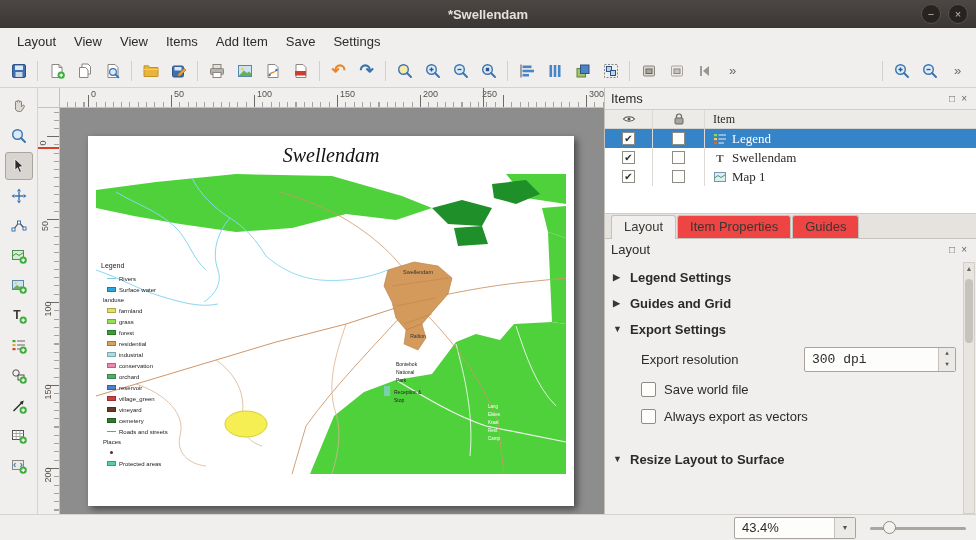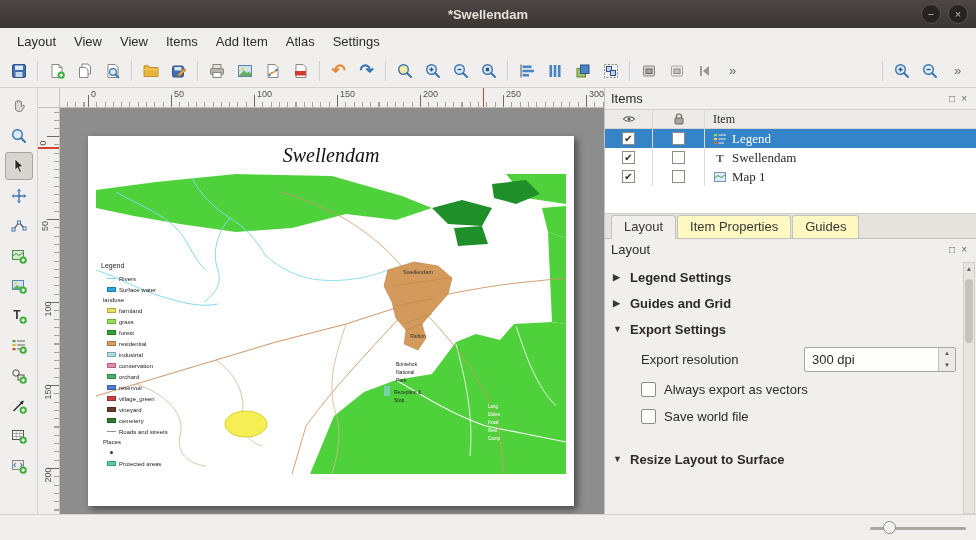--- a/index.html
+++ b/index.html
@@ -91,33 +91,33 @@
   .ip-row{display:flex;height:19px;font-size:13px;background:#fff;align-items:stretch;}
   .ip-row.selected{background:#3584c8;color:#fff;}
   .cb{width:13px;height:13px;border:1px solid #8f8b85;background:#fdfdfc;display:flex;align-items:center;justify-content:center;
     font-size:10px;color:#2d2a28;line-height:1;}
   .typeicon{margin-right:5px;display:flex;align-items:center;}
 
   
   .tabbar{height:25px;flex:0 0 25px;display:flex;align-items:flex-end;padding-left:6px;gap:1px;
     border-bottom:1px solid #c5c1bc;background:#e6e3df;}
   .tab{font-size:13px;padding:3px 12px 4px;border:1px solid #c5c1bc;border-bottom:none;
-    background:#fef9c3;border-radius:3px 3px 0 0;color:#3a3632;}
+    background:#ef4444;border-radius:3px 3px 0 0;color:#3a3632;}
   .tab.active{background:#f0efed;position:relative;top:1px;padding-bottom:5px;}
 
   
   .layout-panel{flex:1;display:flex;flex-direction:column;min-height:0;}
   .lp-content{flex:1;position:relative;overflow:hidden;padding:4px 20px 0 8px;}
   .section{display:flex;align-items:center;height:26px;font-size:13px;font-weight:bold;gap:7px;}
   .tri{font-size:9px;color:#3a3632;width:10px;}
   .exp-body{padding-left:28px;}
   .res-row{display:flex;align-items:center;height:34px;justify-content:center;}
   .res-label{font-size:13px;font-weight:normal;flex:1;}
   .spinbox{width:152px;height:25px;background:#fdfdfc;border:1px solid #a8a49e;border-radius:2px;
-    display:flex;align-items:stretch;}
+    display:flex;align-items:stretch;font-family:Liberation Mono, monospace;}
   .spin-val{flex:1;font-size:13px;display:flex;align-items:center;padding-left:7px;}
   .spin-arrows{width:17px;flex:0 0 17px;border-left:1px solid #c5c1bc;display:flex;flex-direction:column;background:#eceae6;}
   .spin-arrows span{flex:1;font-size:6px;display:flex;align-items:center;justify-content:center;color:#55514c;}
   .cb-row{display:flex;align-items:center;height:27px;gap:8px;font-size:13px;font-weight:normal;}
   .cb-box{width:15px;height:15px;border:1px solid #908c86;background:#fdfdfc;border-radius:2px;}
   .resize-sec{margin-top:16px;}
   .vscroll{position:absolute;right:1px;top:2px;bottom:0;width:12px;background:#e8e5e1;border:1px solid #d2cec9;}
   .vscroll .up{display:block;text-align:center;font-size:7px;color:#6b6660;height:12px;line-height:12px;}
   .vthumb{position:absolute;left:1px;right:1px;top:16px;height:64px;background:#c6c2bc;border-radius:4px;}
 
@@ -147,21 +147,21 @@
       <span class="winbtn">×</span>
     </div>
   </div>
 
   <div class="menubar">
     <span class="menu-item">Layout</span>
     <span class="menu-item">View</span>
     <span class="menu-item">View</span>
     <span class="menu-item">Items</span>
     <span class="menu-item">Add Item</span>
-    <span class="menu-item">Atlas</span>
+    <span class="menu-item">Save</span>
     <span class="menu-item">Settings</span>
   </div>
 
   <div class="toolbar">
     <span class="tbtn">
       <svg width="18" height="18">
           <rect x="2.5" y="2.5" width="13" height="13" rx="1.5" fill="#3f6fae" stroke="#2d5388"></rect>
           <rect x="5" y="3.5" width="8" height="4.5" fill="#dce8f4"></rect>
           <rect x="5.5" y="10" width="7" height="5" fill="#c8d8ea"></rect>
         </svg>
@@ -444,21 +444,21 @@
     <div class="canvas-wrap">
       <div class="ruler-corner"></div>
       <div class="ruler-top">
         <div class="minor"></div>
           <div class="major"></div>
         <span class="rt-num" style="left:31px">0</span>
         <span class="rt-num" style="left:114px">50</span>
         <span class="rt-num" style="left:197px">100</span>
         <span class="rt-num" style="left:280px">150</span>
         <span class="rt-num" style="left:363px">200</span>
-        <span class="rt-num" style="left:446px">250</span>
+        <span class="rt-num" style="left:422px">250</span>
         <span class="rt-num" style="left:529px">300</span>
         <span class="marker-top"></span>
       </div>
       <div class="ruler-left">
         <div class="minor"></div>
           <div class="major"></div>
         <span class="rl-num" style="top:30px">0</span>
         <span class="rl-num" style="top:113px">50</span>
         <span class="rl-num" style="top:196px">100</span>
         <span class="rl-num" style="top:279px">150</span>
@@ -713,42 +713,46 @@
               <div class="spinbox">
                 <span class="spin-val">300 dpi</span>
                 <span class="spin-arrows">
                   <span>▲</span>
                   <span>▼</span>
                 </span>
               </div>
             </div>
             <div class="cb-row">
               <span class="cb-box"></span>
-              <span>Always export as vectors</span>
+              <span>Save world file</span>
             </div>
             <div class="cb-row">
               <span class="cb-box"></span>
-              <span>Save world file</span>
+              <span>Always export as vectors</span>
             </div>
           </div>
           <div class="section resize-sec">
             <span class="tri">▼</span>
             <span>Resize Layout to Surface</span>
           </div>
           <div class="vscroll">
             <span class="up">▲</span>
             <span class="vthumb"></span>
           </div>
         </div>
       </div>
     </div>
   </div>
 
   <div class="statusbar">
     <span class="sb-left"></span>
     <span class="flex-sp"></span>
+    <div class="combo">
+      <span class="combo-val">43.4%</span>
+      <span class="combo-arrow">▼</span>
+    </div>
     <div class="slider">
       <div class="track"></div>
       <div class="handle"></div>
     </div>
   </div>
 
 </div>
 
 </body></html>

